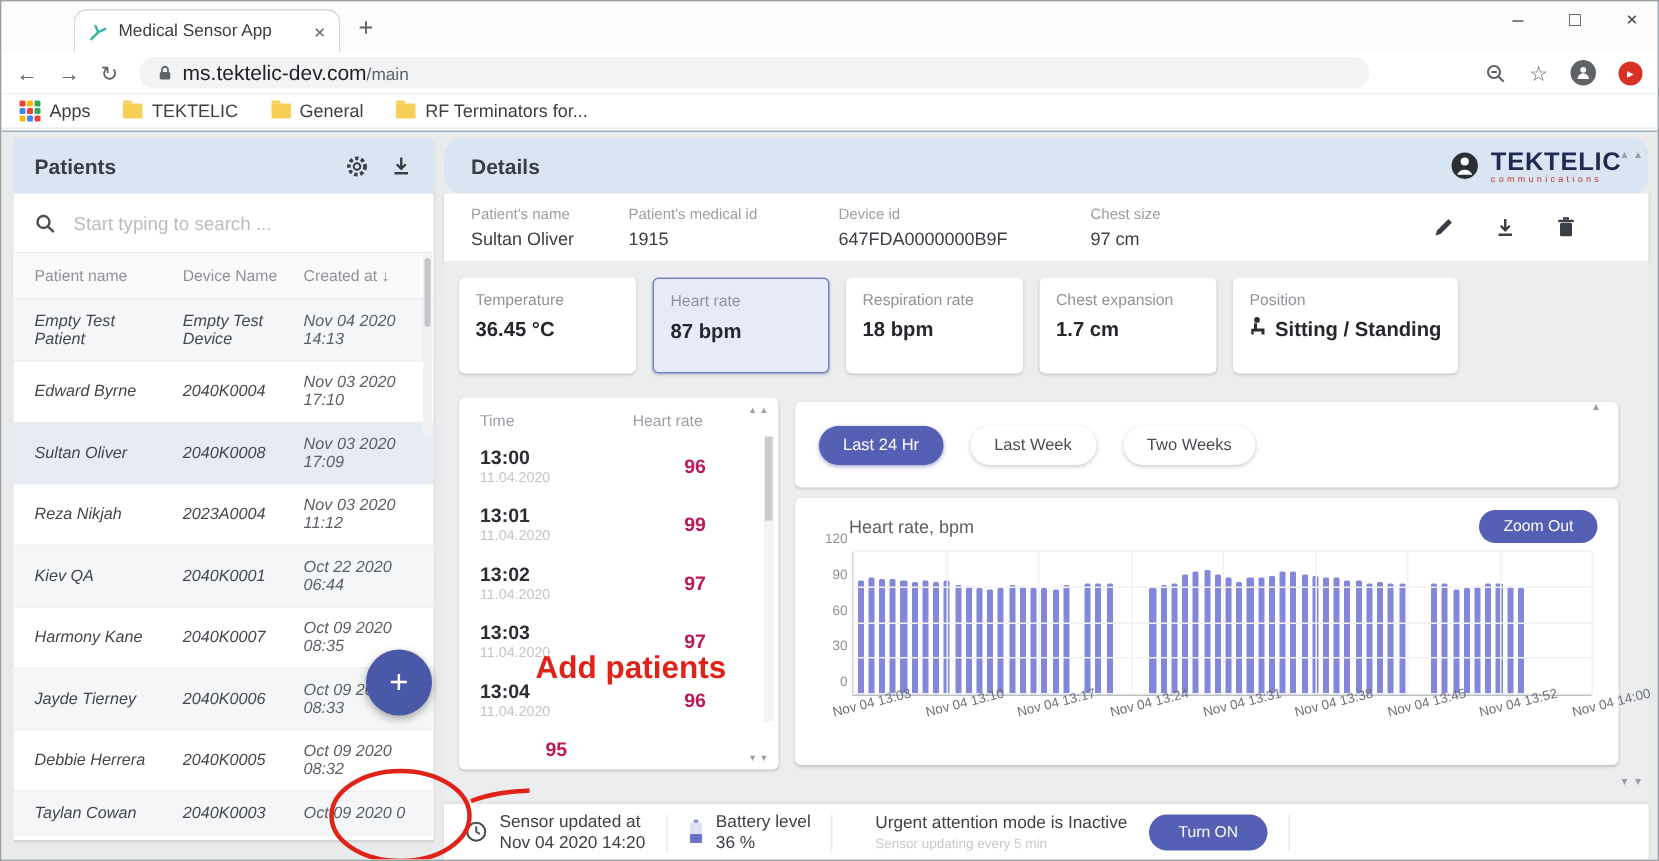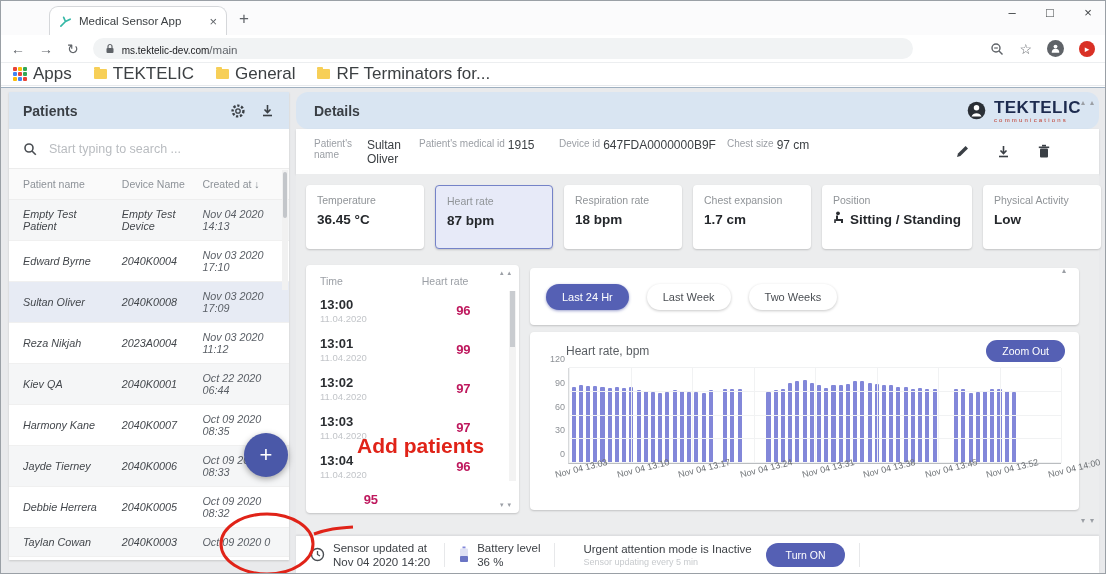--- a/index.html
+++ b/index.html
@@ -17,34 +17,34 @@
   .newtab { position:absolute; left:238px; top:8px; font-size:17px; color:#5f6368; cursor:pointer; }
   .win-controls { position:absolute; right:10px; top:4px; display:flex; gap:24px; }
   .win-controls span { font-size:13px; color:#3c4043; width:14px; text-align:center; cursor:pointer; }
 
   .addressbar { position:absolute; left:0; top:34px; right:0; height:28px; background:#fff;
                 display:flex; align-items:center; padding:0 10px; gap:14px;
                 border-bottom:1px solid #eceef0; }
   .nav-ic { font-size:14px; color:#5f6368; cursor:pointer; }
   .url-pill { flex:1; max-width:820px; height:21px; background:#f1f3f4; border-radius:11px;
               display:flex; align-items:center; gap:7px; padding:0 12px; }
-  .url-host { font-size:10px; color:#202124; }
+  .url-host { font-size:14px; color:#202124; }
   .url-path { font-size:11.5px; color:#5f6368; }
   .addr-right { display:flex; align-items:center; gap:15px; margin-left:auto; }
   .avatar-chip { width:17px; height:17px; border-radius:50%; background:#5f6368;
                  display:flex; align-items:center; justify-content:center; }
   .ext-red { width:16px; height:16px; border-radius:50%; background:#d93025;
              display:flex; align-items:center; justify-content:center;
              color:#fff; font-size:9px; }
 
   .bookmarksbar { position:absolute; left:0; top:62px; right:0; height:23px; background:#fff;
                   display:flex; align-items:center; gap:22px; padding:0 12px;
                   border-bottom:1px solid #e8eaed; }
   .bm-item { display:flex; align-items:center; gap:6px; cursor:pointer; }
-  .bm-label { font-size:17px; color:#3c4043; }
+  .bm-label { font-size:12px; color:#3c4043; }
   .bm-grid { display:grid; grid-template-columns:repeat(3,4px); grid-gap:1px; }
   .bm-grid i { width:4px; height:4px; border-radius:1px; display:block; }
   .bm-folder { width:13px; height:10px; background:#f7cf57; border-radius:1px; position:relative; }
   .bm-folder::before { content:""; position:absolute; top:-2px; left:0; width:6px; height:2px;
                        background:#f7cf57; border-radius:1px 1px 0 0; }
 
   
   .app { position:absolute; left:0; top:86px; right:0; bottom:0; background:#e9eaec;
          border-top:1px solid #9fb0c0; }
 
@@ -77,21 +77,21 @@
                 display:flex; align-items:center; padding:0 18px;border-radius:12px; }
   .right-band .panel-title { flex:1; }
   .brand { display:flex; align-items:center; gap:8px; }
   .brand-txt { display:flex; flex-direction:column; line-height:1; }
   .brand-name { font-size:17px; font-weight:bold; color:#1d2b4f; letter-spacing:.5px; }
   .brand-sub { font-size:6px; color:#c0392b; letter-spacing:2.2px; margin-top:1px; }
 
   .info-card { position:absolute; left:295px; top:41px; width:803px; height:45px; background:#fff;
                display:flex; align-items:center; padding:0 18px; gap:0;
                box-shadow:0 1px 2px rgba(0,0,0,.12); }
-  .info-field { display:flex; gap:3px; }
+  .info-field { display:flex; flex-direction:column; gap:3px; }
   .info-label { font-size:10px; color:#9b9fa5; }
   .info-value { font-size:12px; color:#3c4044; }
   .detail-actions { margin-left:auto; display:flex; gap:26px; align-items:center; padding-right:30px; }
   .detail-actions svg { cursor:pointer; }
 
   .right-gray { position:absolute; left:295px; top:86px; width:803px; height:360px; background:#ecedee; }
 
   .vitals-row { position:absolute; left:305px; top:97px; display:flex; gap:11px; }
   .vital-card { width:118px; min-height:64px; background:#fff; border-radius:4px;
                 box-shadow:0 1px 2px rgba(0,0,0,.18); padding:9px 11px; cursor:pointer; }
@@ -406,26 +406,20 @@
           <div class="vital-label">Position</div>
           <div class="vital-value">
             <span><svg width="12" height="14" viewBox="0 0 12 14">
                 <circle cx="5" cy="2.3" r="1.9" fill="#2b2e32"></circle>
                 <path d="M4,4.5 V9 H9 V12" stroke="#2b2e32" stroke-width="2" fill="none"></path>
                 <path d="M4,9 H2 V12" stroke="#2b2e32" stroke-width="1.6" fill="none"></path>
               </svg></span>
             <span>Sitting / Standing</span>
           </div>
         </div>
-        <div class="vital-card">
-          <div class="vital-label">Physical Activity</div>
-          <div class="vital-value">
-            <span>Low</span>
-          </div>
-        </div>
       </div>
 
     <div class="hr-card">
       <div class="hr-head" id="hr-thead">
           <div>Time</div>
           <div>Heart rate</div>
         </div>
       <div id="hr-tbody">
           <div class="hr-row">
             <div>

